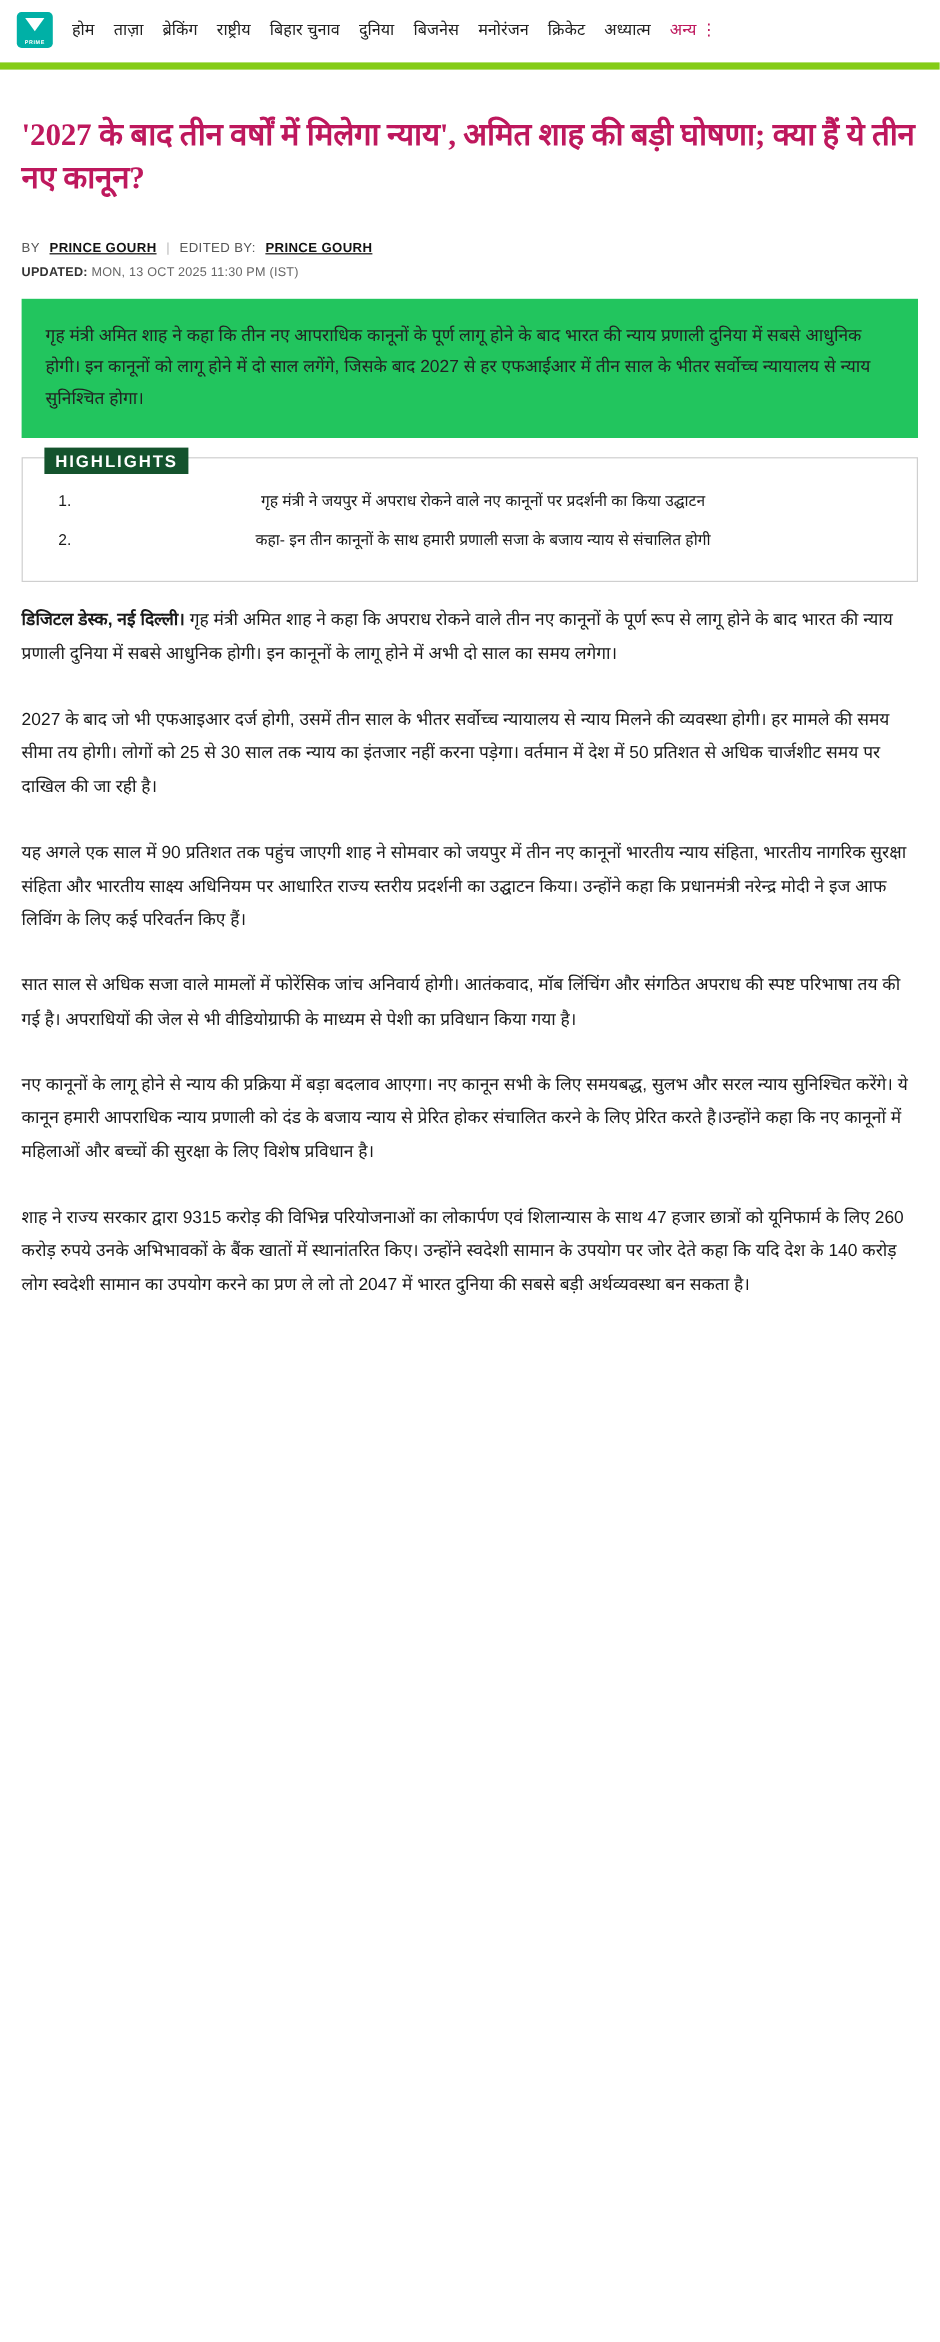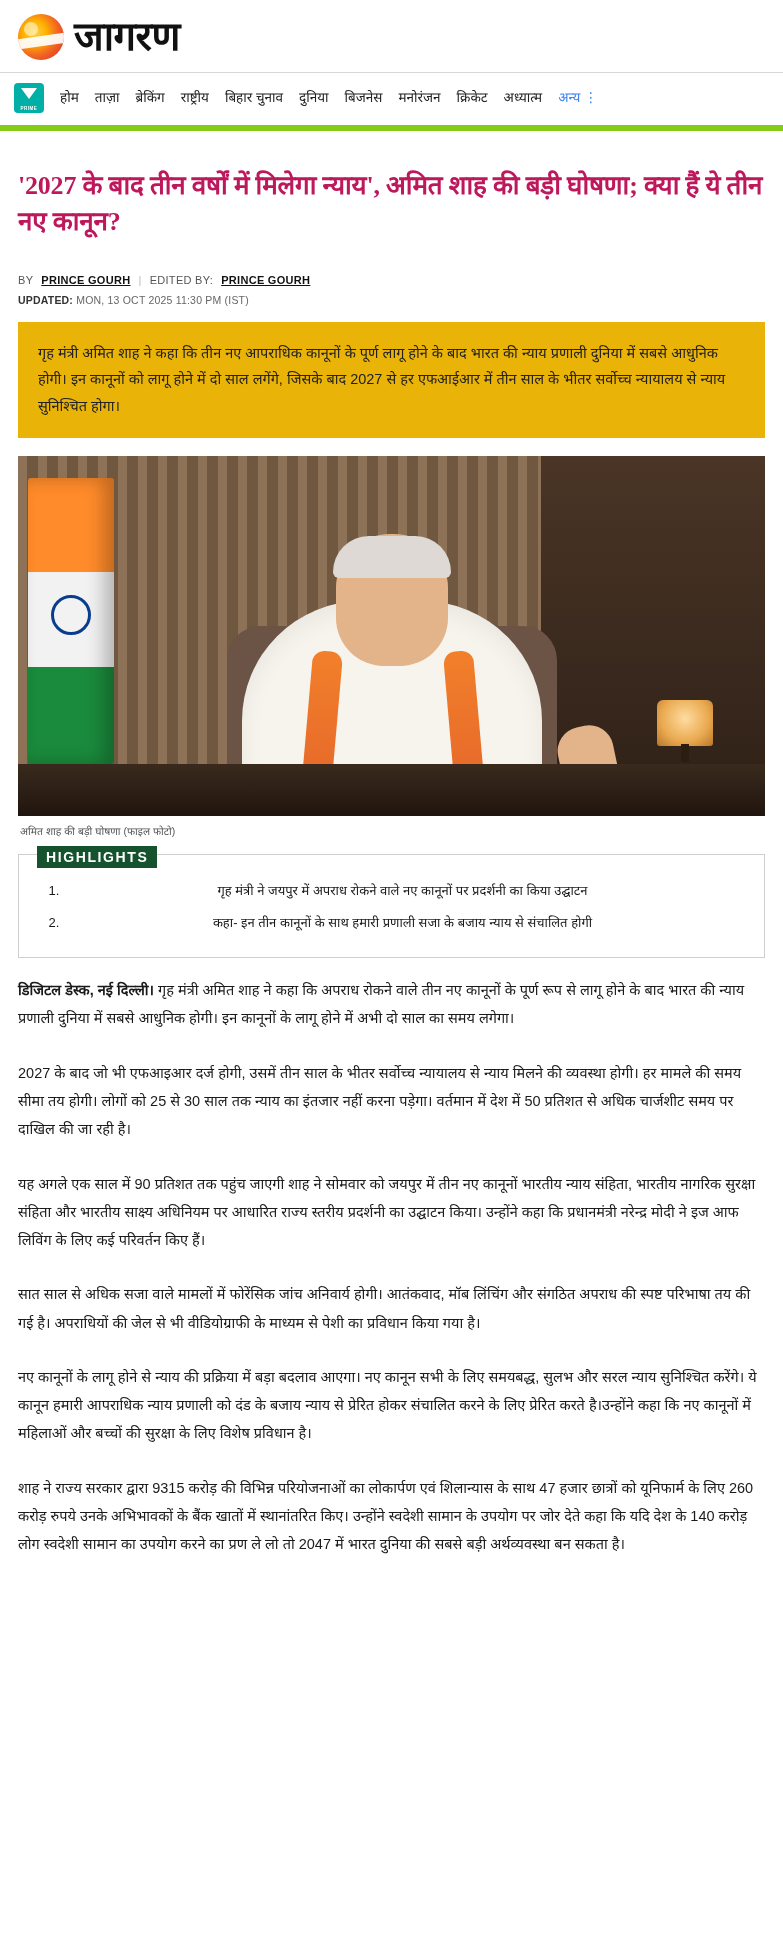--- a/index.html
+++ b/index.html
@@ -86,21 +86,21 @@
     font-weight: bold;
   }
   .nav a {
     font-size: 13.5px;
     color: #222;
     text-decoration: none;
     font-weight: 500;
     line-height: 1;
     padding-bottom: 1px;
   }
-  .nav a.more { color:#3b82f6; }
+  .nav a.more { color:#be185d; }
   
   .headline {
     font-family: "Liberation Serif", serif;
     font-weight: bold;
     font-size: 26px;
     line-height: 1.38;
     color: #be185d;
     padding: 20px 18px 10px 18px;
     letter-spacing: -0.2px;
   }
@@ -119,21 +119,21 @@
   .updated {
     padding: 8px 18px 0 18px;
     font-size: 10.5px;
     color: #666;
     letter-spacing: .2px;
   }
   .updated b { color:#333; }
   
   .summary {
     margin: 16px 18px 0 18px;
-    background: #eab308;
+    background: #22c55e;
     padding: 18px 20px;
     font-size: 14.5px;
     line-height: 1.85;
     color: #222;
     font-family: "Liberation Sans", sans-serif;
   }
   
   .hero-wrap { margin: 18px 18px 0 18px; }
   .hero {
     width: 100%;
@@ -255,24 +255,20 @@
     color: #1a1a1a;
   }
   .body-wrap p.lead b { font-weight: bold; }
   .dateline { font-weight: bold; }
 </style>
 </head>
 <body>
 
 <div class="page">
 
-  <div class="masthead">
-    <div class="logo-mark"></div>
-    <div class="logo-text">जागरण</div>
-  </div>
 
   <div class="nav">
     <div class="prime-badge">
       <span class="gem"></span>
       <span class="plabel">PRIME</span>
     </div>
     <a href="#">होम</a>
     <a href="#">ताज़ा</a>
     <a href="#">ब्रेकिंग</a>
     <a href="#">राष्ट्रीय</a>
@@ -295,38 +291,20 @@
     <span class="author">PRINCE GOURH</span>
   </div>
 
   <div class="updated">
     <b>UPDATED:</b>
     <span>MON, 13 OCT 2025 11:30 PM (IST)</span>
   </div>
 
   <div class="summary">गृह मंत्री अमित शाह ने कहा कि तीन नए आपराधिक कानूनों के पूर्ण लागू होने के बाद भारत की न्याय प्रणाली दुनिया में सबसे आधुनिक होगी। इन कानूनों को लागू होने में दो साल लगेंगे, जिसके बाद 2027 से हर एफआईआर में तीन साल के भीतर सर्वोच्च न्यायालय से न्याय सुनिश्चित होगा।</div>
 
-  <div class="hero-wrap">
-    <div class="hero">
-      <div class="wallboard"></div>
-      <div class="wall-right"></div>
-      <div class="flag"></div>
-      <div class="lamp"></div>
-      <div class="chair"></div>
-      <div class="person-body"></div>
-      <div class="scarf-l"></div>
-      <div class="scarf-r"></div>
-      <div class="beard"></div>
-      <div class="head"></div>
-      <div class="hair"></div>
-      <div class="hand"></div>
-      <div class="table"></div>
-    </div>
-    <div class="caption">अमित शाह की बड़ी घोषणा (फाइल फोटो)</div>
-  </div>
 
   <div class="highlights">
     <div class="highlights-label">HIGHLIGHTS</div>
     <ol>
       <li>गृह मंत्री ने जयपुर में अपराध रोकने वाले नए कानूनों पर प्रदर्शनी का किया उद्घाटन</li>
       <li>कहा- इन तीन कानूनों के साथ हमारी प्रणाली सजा के बजाय न्याय से संचालित होगी</li>
     </ol>
   </div>
 
   <div class="body-wrap">

